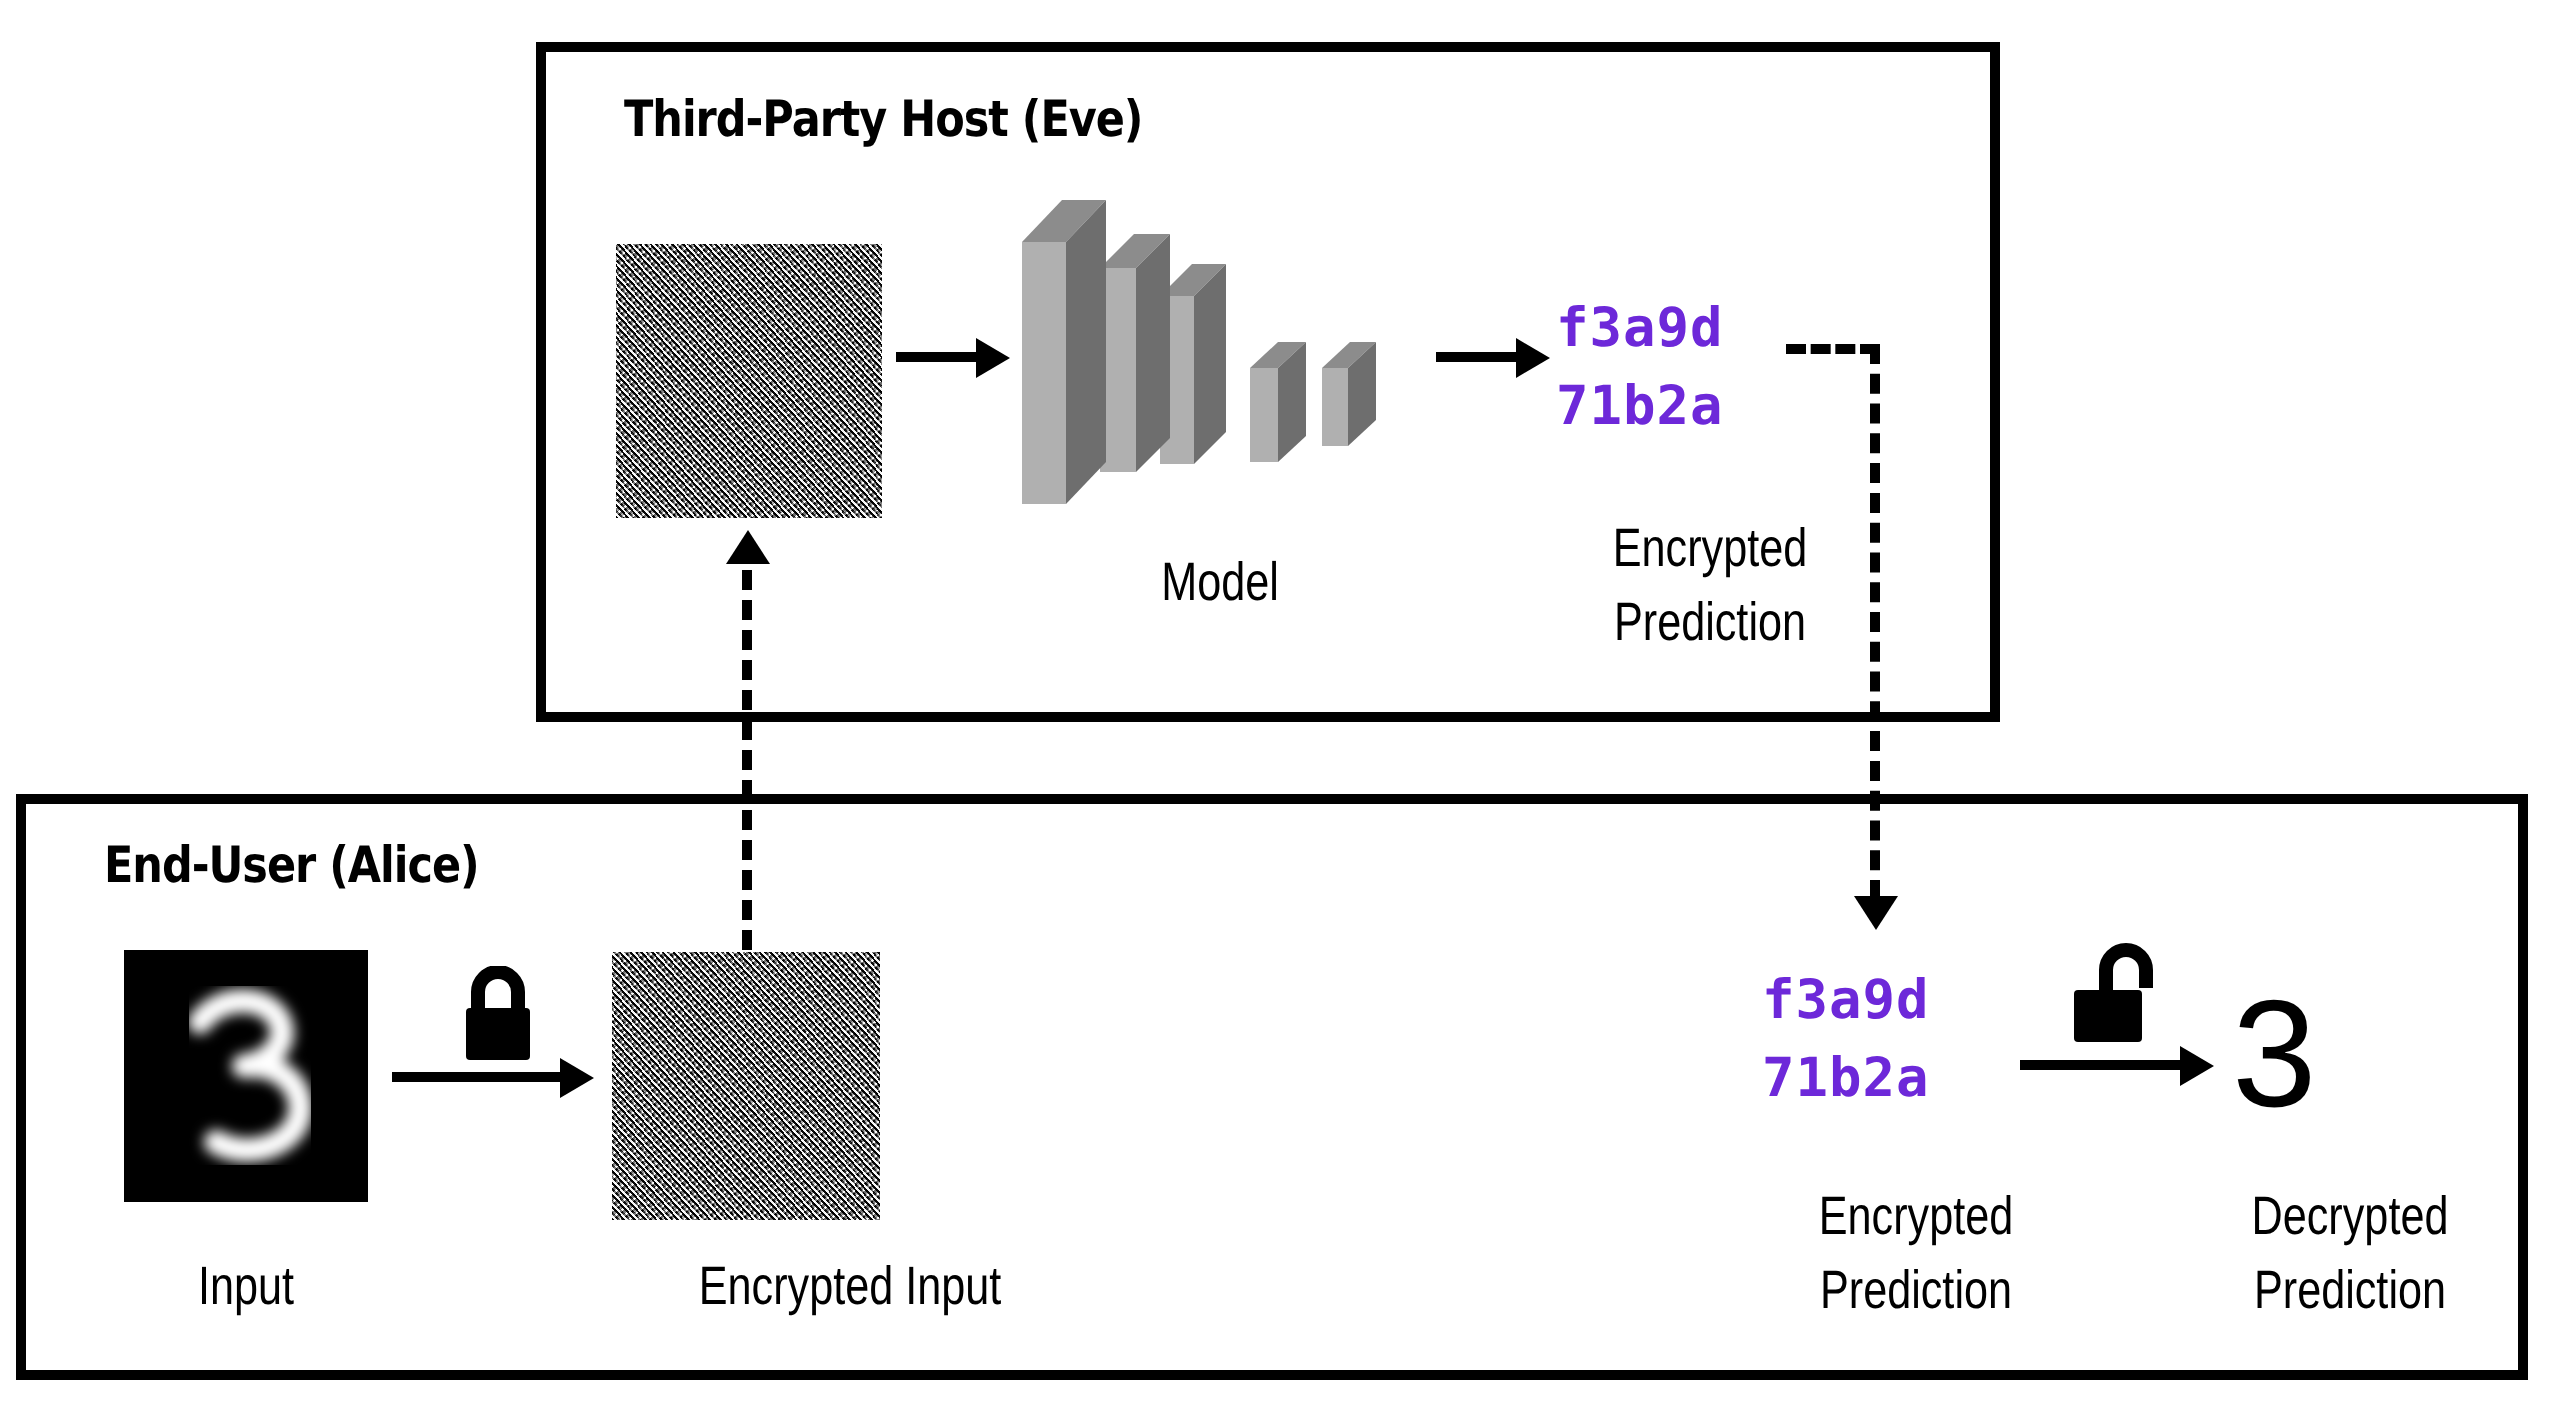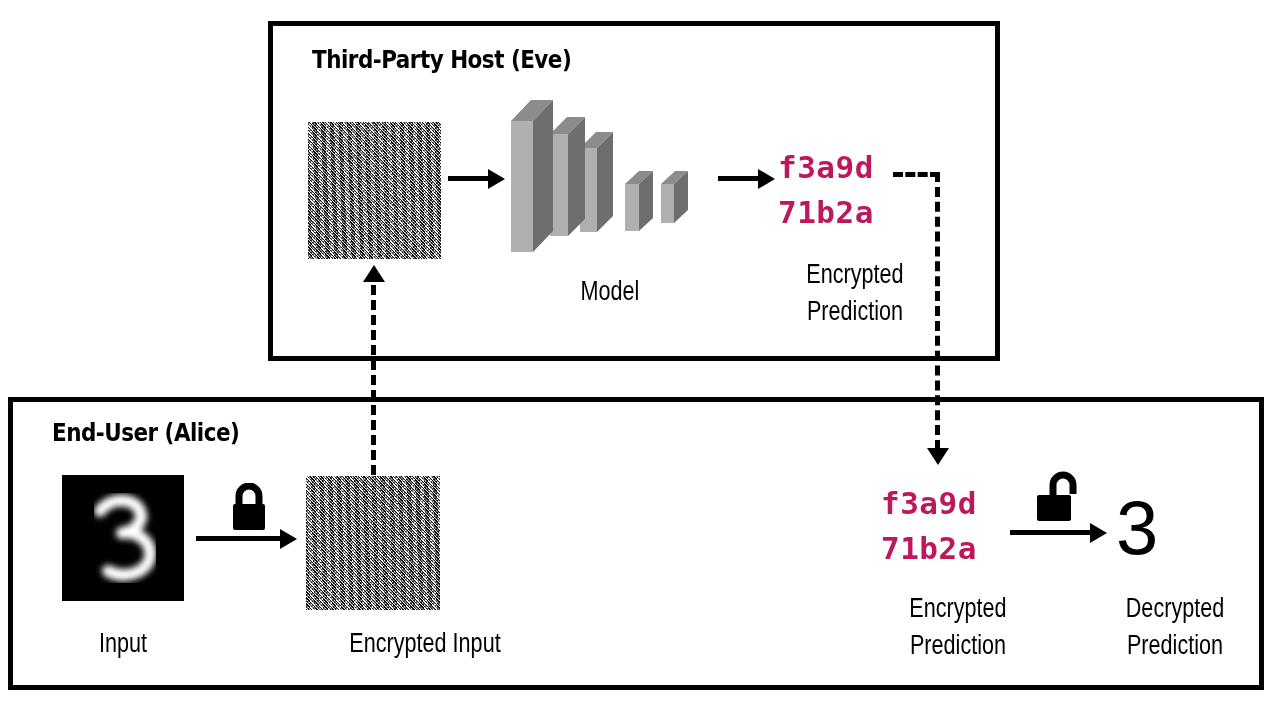--- a/index.html
+++ b/index.html
@@ -58,23 +58,23 @@
     white-space: nowrap;
     text-align: center;
     transform: scaleX(0.80);
   }
   .caption.two-line { line-height: 1.38; }
 
   .mono-text {
     position: absolute;
     font-family: "DejaVu Sans Mono", monospace;
     font-weight: bold;
-    font-size: 31px;
+    font-size: 27px;
     line-height: 1.45;
-    color: #be185d;
+    color: #6d28d9;
     white-space: pre;
     letter-spacing: 0.5px;
   }
 
   .noise {
     position: absolute;
     background-color: #9a9a9a;
     background-image:
       repeating-linear-gradient(48deg, rgba(0,0,0,.95) 0 1px, rgba(255,255,255,.95) 1px 2px, rgba(0,0,0,.5) 2px 3px, rgba(255,255,255,.4) 3px 4px),
       repeating-linear-gradient(-41deg, rgba(0,0,0,.9) 0 1px, rgba(255,255,255,.9) 1px 2px, rgba(40,40,40,.55) 2px 3px),

